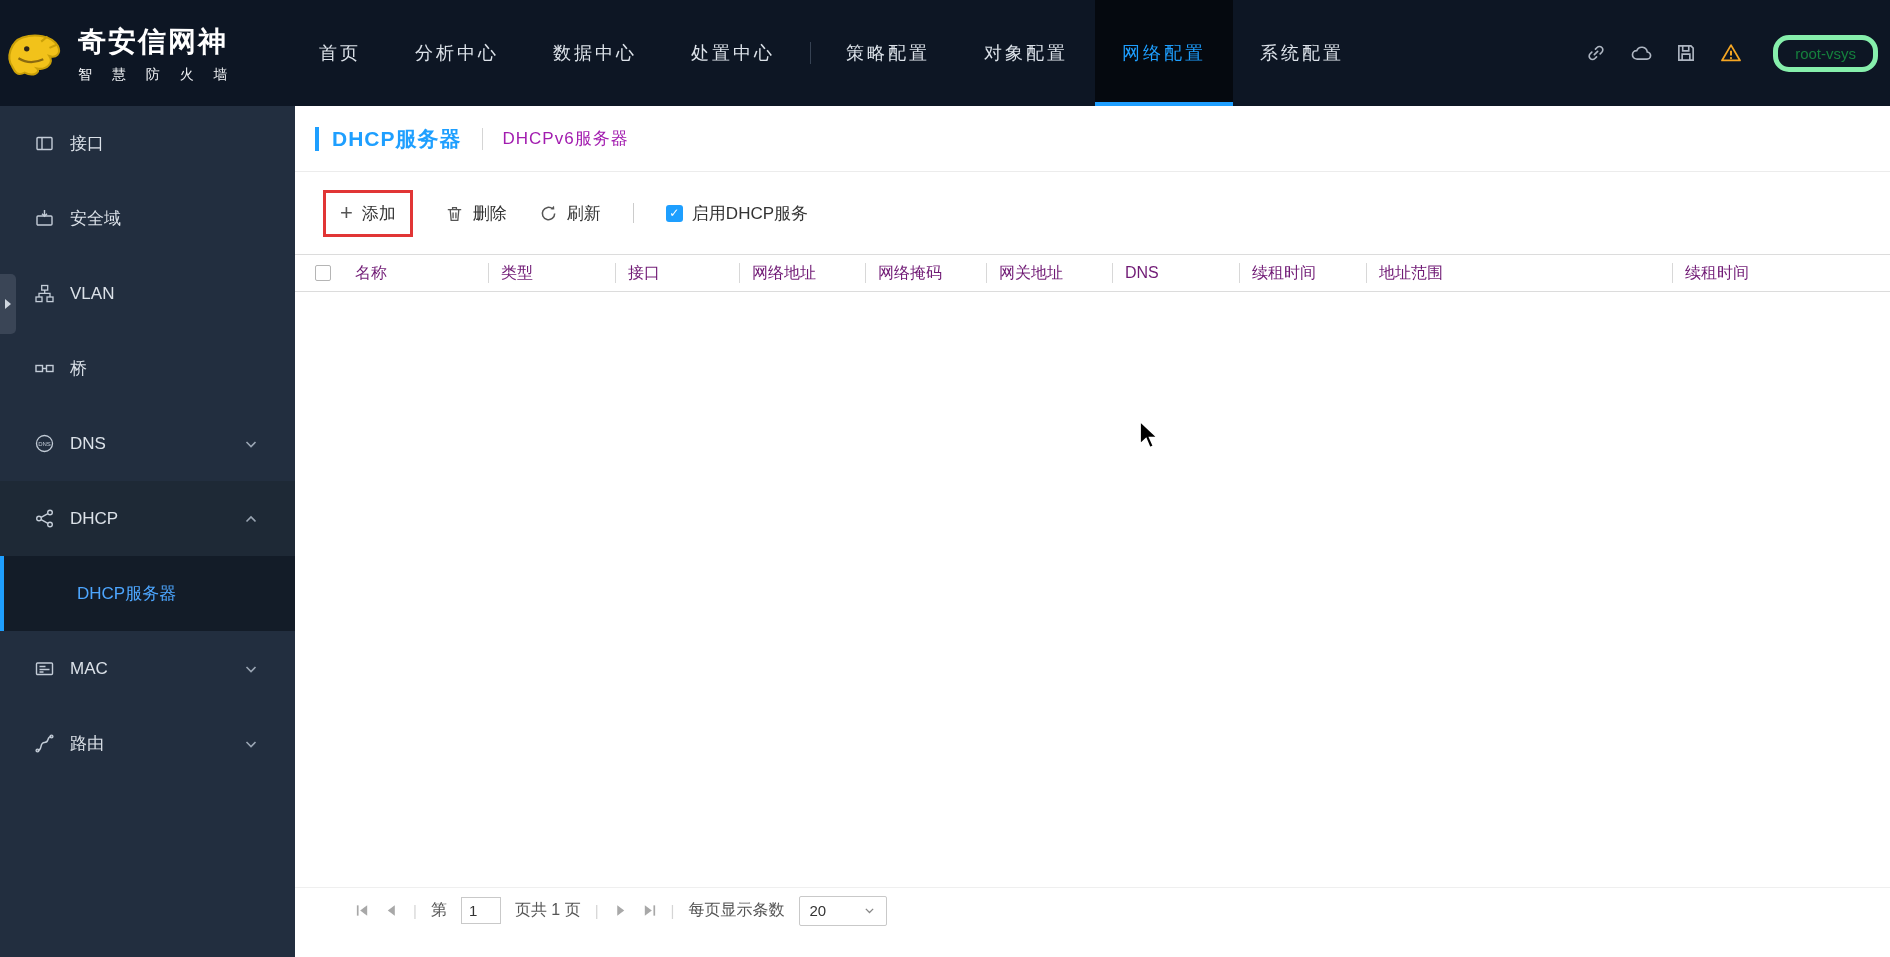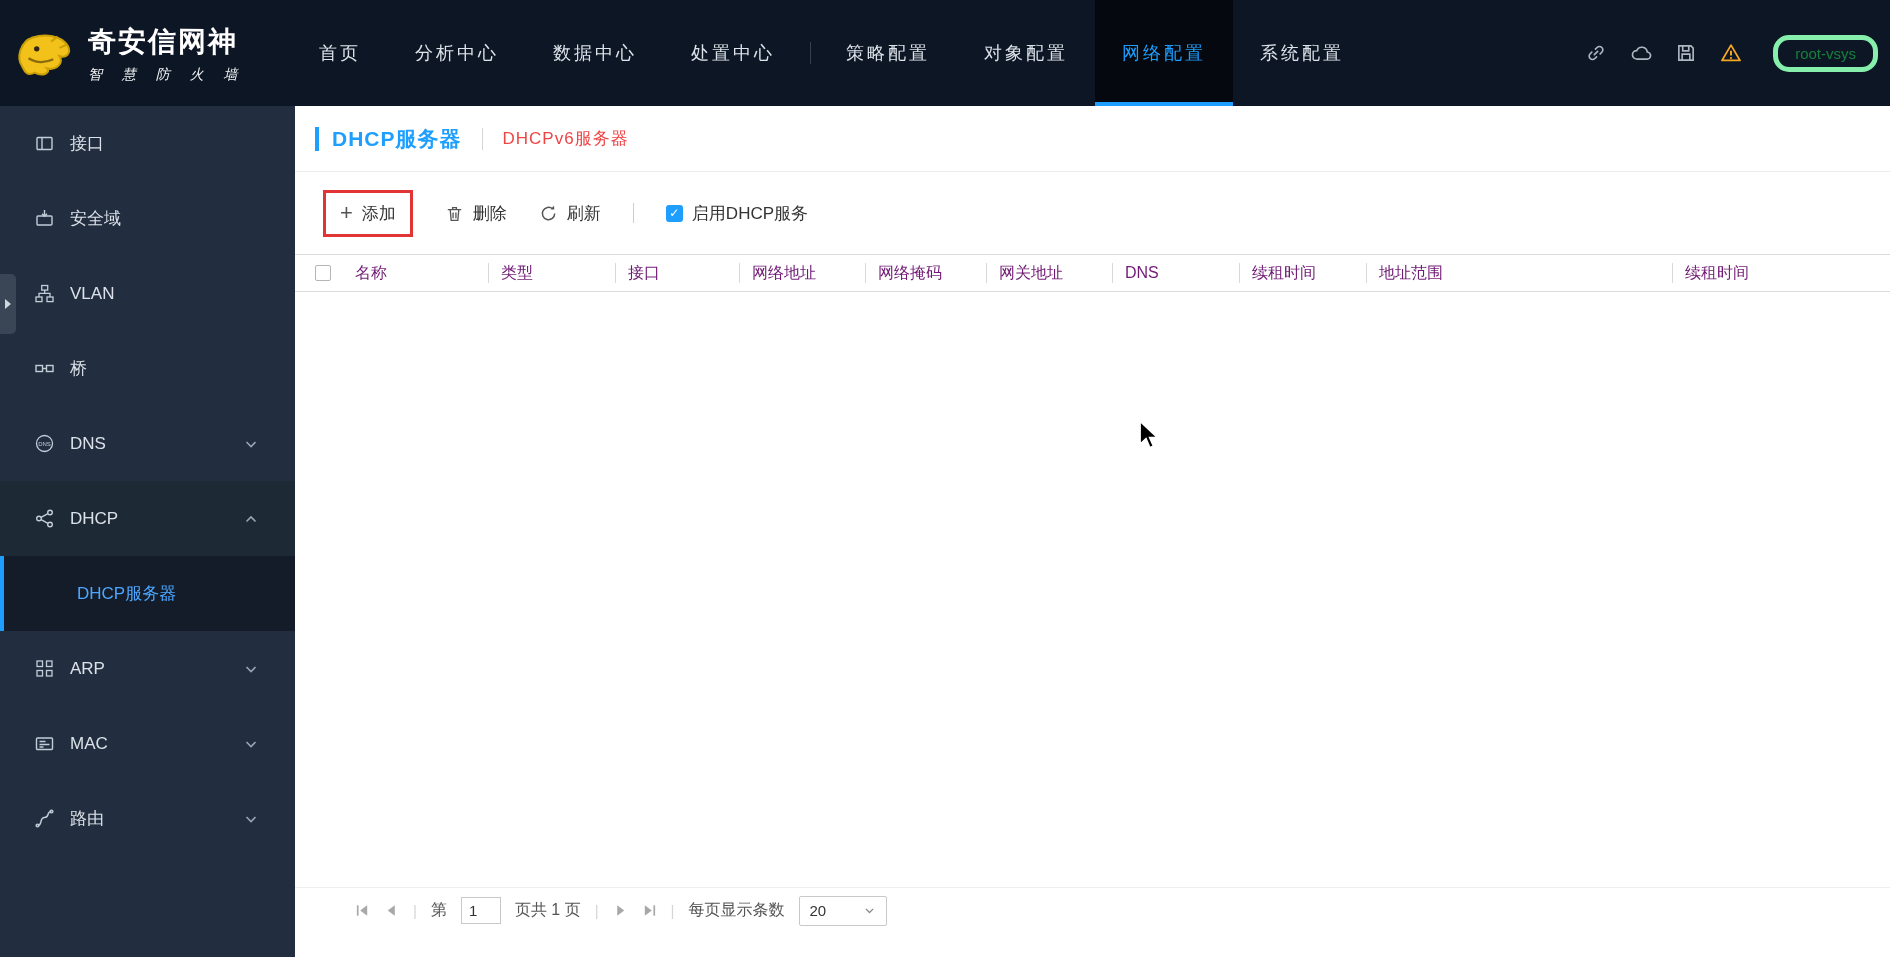--- a/index.html
+++ b/index.html
@@ -2,23 +2,23 @@
 <html><head>
 <meta charset="utf-8">
 <style>
   * { margin:0; padding:0; box-sizing:border-box; }
   html,body { width:1890px; height:957px; }
   body { font-family:"Liberation Sans","DejaVu Sans",sans-serif; background:#fff; overflow:hidden; }
   .screen { position:relative; width:1890px; height:957px; display:flex; flex-direction:column; background:#fff; }
 
   
   .topbar { height:106px; background:#0d1624; display:flex; align-items:stretch; flex-shrink:0; }
-  .logo { width:292px; display:flex; align-items:center; gap:12px; padding-left:14px; flex-shrink:0; }
+  .logo { width:292px; display:flex; align-items:center; gap:12px; padding-left:4px; flex-shrink:0; }
   .logo-title { color:#fff; font-size:28px; font-weight:bold; letter-spacing:2px; }
-  .logo-sub { color:#f2f4f7; font-size:14px; letter-spacing:8px; margin-top:5px;font-style:italic; }
+  .logo-sub { color:#f2f4f7; font-size:14px; letter-spacing:8px; margin-top:5px; }
   .topnav { display:flex; align-items:stretch; }
   .nav-item { display:flex; align-items:center; padding:0 27px; color:#dde3ea; font-size:18px; letter-spacing:3px; cursor:pointer; }
   .nav-item.active { background:#05090f; color:#1e9fff; border-bottom:4px solid #1e9fff; padding-top:4px; }
   .nav-divider { width:1px; height:22px; background:#364253; align-self:center; margin:0 8px; }
   .topbar-right { margin-left:auto; display:flex; align-items:center; gap:23px; padding-right:12px; }
   .top-icon { width:22px; height:22px; display:flex; }
   .top-icon svg { width:100%; height:100%; }
   .vsys-pill { border:5px solid #86efac; border-radius:16px; color:#15803d; font-size:15px; padding:5px 17px; margin-left:8px; white-space:nowrap; }
 
   
@@ -36,21 +36,21 @@
   .collapse-handle { position:absolute; left:0; top:168px; width:16px; height:60px; background:#3a4556; border-radius:0 5px 5px 0; display:flex; align-items:center; justify-content:center; cursor:pointer; }
   .collapse-handle .tri { width:0; height:0; border-top:5px solid transparent; border-bottom:5px solid transparent; border-left:6px solid #cfd6df; }
 
   
   .main { flex:1; display:flex; flex-direction:column; background:#fff; min-width:0; }
   .tab-row { height:66px; display:flex; align-items:center; padding-left:20px; border-bottom:1px solid #ececec; flex-shrink:0; }
   .tab { cursor:pointer; }
   .tab.active { color:#1e9fff; font-size:21px; font-weight:600; display:flex; align-items:center; gap:13px; letter-spacing:1px; }
   .tab-bar { width:4px; height:24px; background:#1e9fff; display:inline-block; }
   .tab-divider { width:1px; height:22px; background:#d5d5d5; margin:0 20px; }
-  .tab.inactive { color:#ef4444; font-size:17px; letter-spacing:1px; }
+  .tab.inactive { color:#a21caf; font-size:17px; letter-spacing:1px; }
 
   .toolbar { height:82px; display:flex; align-items:center; padding-left:28px; gap:32px; flex-shrink:0; }
   .red-annotation { border:3px solid #e13535; padding:9px 14px; }
   .tool-btn { display:flex; align-items:center; gap:9px; font-size:17px; color:#333; background:none; border:none; cursor:pointer; font-family:inherit; }
   .plus-glyph { font-size:22px; color:#555; line-height:18px; }
   .tool-btn svg { width:19px; height:19px; }
   .vdiv { width:1px; height:20px; background:#ccc; }
   .enable-dhcp { display:flex; align-items:center; gap:9px; font-size:17px; color:#333; cursor:pointer; }
   .checkbox-checked { width:17px; height:17px; border-radius:3px; background:#1e9fff; color:#fff; display:flex; align-items:center; justify-content:center; font-size:12px; }
 
@@ -210,36 +210,20 @@
           <svg width="16" height="16" viewBox="0 0 16 16" fill="none" stroke="#9aa5b3" stroke-width="1.6">
               <polyline points="3.5,10.5 8,6 12.5,10.5"></polyline>
             </svg>
         </span>
       </div>
       <div class="side-item sub active">
         <span>DHCP服务器</span>
       </div>
       <div class="side-item">
         <span class="side-icon">
-          <svg viewBox="0 0 21 21" fill="none" stroke="currentColor" stroke-width="1.3">
-              <rect x="3" y="3" width="5.5" height="5.5"></rect>
-              <rect x="12.5" y="3" width="5.5" height="5.5"></rect>
-              <rect x="3" y="12.5" width="5.5" height="5.5"></rect>
-              <rect x="12.5" y="12.5" width="5.5" height="5.5"></rect>
-            </svg>
-        </span>
-        <span>ARP</span>
-        <span class="chev">
-          <svg width="16" height="16" viewBox="0 0 16 16" fill="none" stroke="#9aa5b3" stroke-width="1.6">
-              <polyline points="3.5,6 8,10.5 12.5,6"></polyline>
-            </svg>
-        </span>
-      </div>
-      <div class="side-item">
-        <span class="side-icon">
           <svg viewBox="0 0 21 21" fill="none" stroke="currentColor" stroke-width="1.4">
               <rect x="2.5" y="5" width="16" height="11.5" rx="1"></rect>
               <path d="M5.5,8.5 h6 M5.5,11.5 h10 M5.5,14 h4"></path>
             </svg>
         </span>
         <span>MAC</span>
         <span class="chev">
           <svg width="16" height="16" viewBox="0 0 16 16" fill="none" stroke="#9aa5b3" stroke-width="1.6">
               <polyline points="3.5,6 8,10.5 12.5,6"></polyline>
             </svg>

